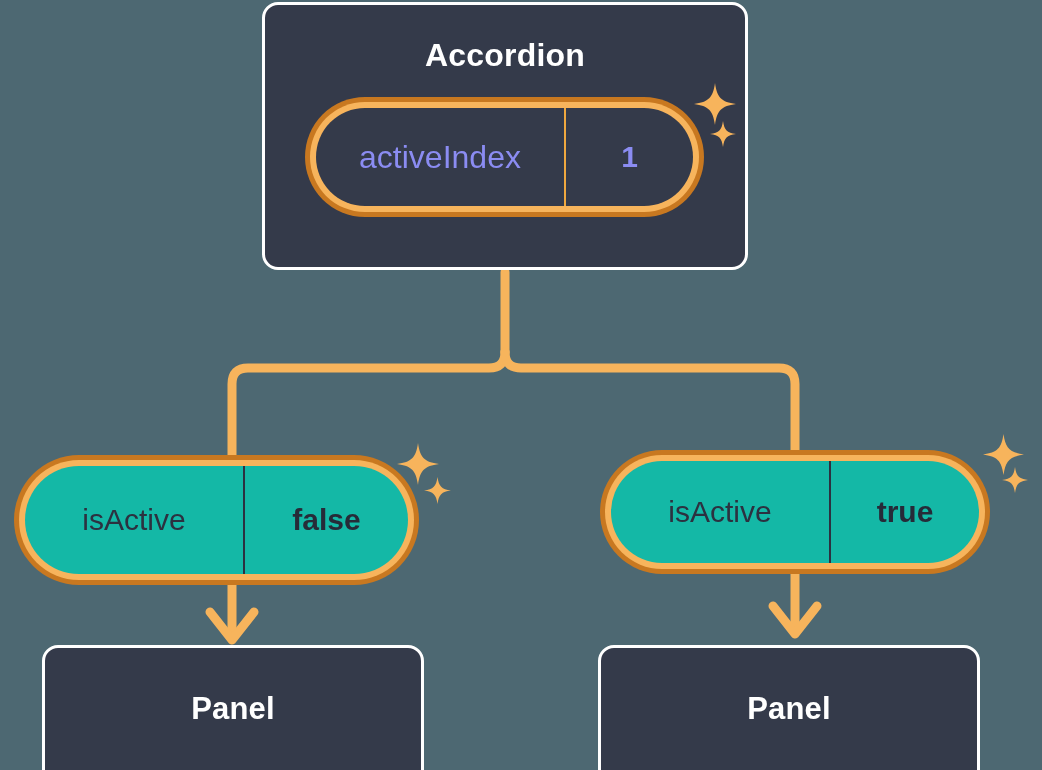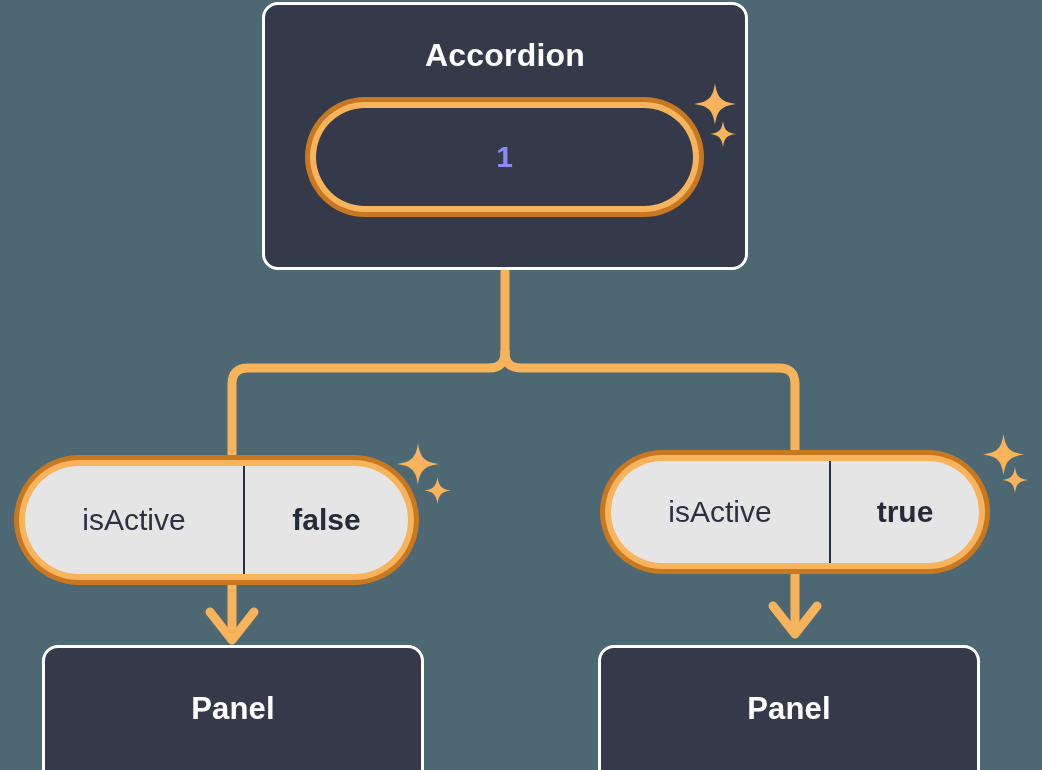--- a/index.html
+++ b/index.html
@@ -119,21 +119,21 @@
     border-right: 2px solid #f0a83f;
   }
   #pill-activeindex .pill-val {
     flex: 1;
     color: #8b8cf2;
     font-size: 30px;
     font-weight: bold;
   }
 
   
-  .pill-purple .pill-inner { background: #e5e5e5; }
+  .pill-purple .pill-inner { background: #14b8a6; }
   .pill-purple .pill-key {
     color: #2c3140;
     font-size: 30px;
     border-right: 2px solid #2c3140;
   }
   .pill-purple .pill-val {
     color: #262b38;
     font-size: 30px;
     font-weight: bold;
   }
@@ -195,20 +195,21 @@
     </g>
   </svg>
 
   <div class="card" id="accordion-card">
     <div class="card-title">Accordion</div>
   </div>
 
   <div class="pill" id="pill-activeindex">
     <div class="pill-mid">
       <div class="pill-inner">
+        <div class="pill-key">activeIndex</div>
         <div class="pill-val">1</div>
       </div>
     </div>
   </div>
 
   <div class="pill pill-purple" id="pill-isactive-false">
     <div class="pill-mid">
       <div class="pill-inner">
         <div class="pill-key">isActive</div>
         <div class="pill-val">false</div>

